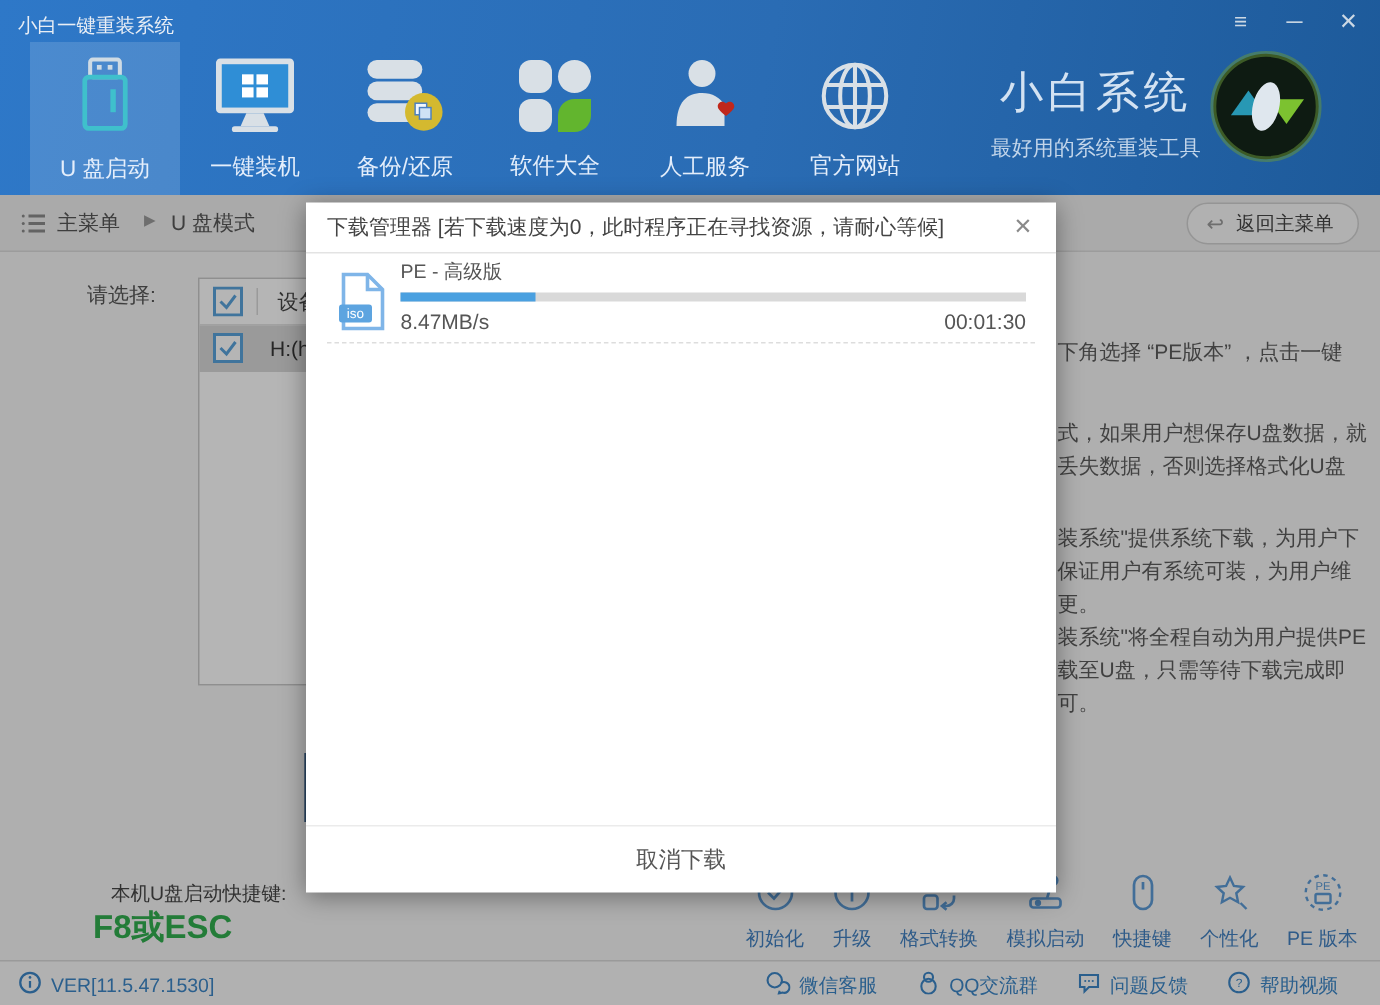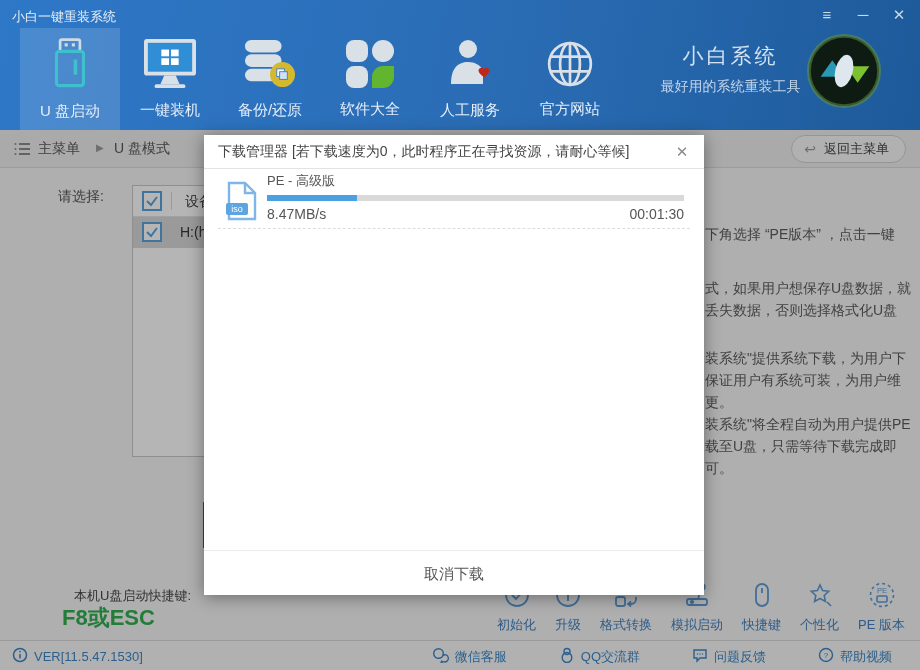--- a/index.html
+++ b/index.html
@@ -11,21 +11,21 @@
   .header { position:absolute; left:0; top:0; width:920px; height:130px;
             background:linear-gradient(100deg,#2e78c8 0%,#2a6cb4 55%,#1d5a9a 100%); }
   .app-title { position:absolute; left:12px; top:8px; font-size:13px; color:#e9eef5; }
   .win-controls { position:absolute; right:10px; top:4px; display:flex; gap:14px; }
   .win-btn { width:22px; height:22px; text-align:center; line-height:22px; color:#ccd8e4; font-size:15px; cursor:pointer; }
   .nav { position:absolute; left:20px; top:28px; display:flex; height:102px; }
   .nav-item { width:100px; height:102px; display:flex; flex-direction:column; align-items:center; justify-content:center; gap:7px; cursor:pointer; }
   .nav-item.active { background:rgba(255,255,255,0.14); }
   .nav-label { font-size:15px; color:#e4eefb; white-space:nowrap; }
   .brand { position:absolute; left:648px; top:42px; width:165px; text-align:center; }
-  .brand-name { font-size:21px; color:#d3e2f2; letter-spacing:3px; white-space:nowrap;text-align:center; }
+  .brand-name { font-size:29px; color:#d3e2f2; letter-spacing:3px; white-space:nowrap;text-align:center; }
   .brand-tagline { margin-top:8px; font-size:14px; color:#c2d5ea; white-space:nowrap; }
   .logo { position:absolute; left:805px; top:32px; width:78px; height:78px; }
 
   
   .content { position:absolute; left:0; top:130px; width:920px; height:412px; background:#f6f6f6; }
   .breadcrumb-bar { position:absolute; left:0; top:0; width:920px; height:38px; background:#efefef; border-bottom:1px solid #dcdcdc; }
   .crumb-icon { position:absolute; left:14px; top:11px; }
   .crumb-root { position:absolute; left:38px; top:10px; font-size:14px; color:#555; cursor:pointer; }
   .crumb-sep { position:absolute; left:96px; top:12px; font-size:10px; color:#9a9a9a; }
   .crumb-cur { position:absolute; left:114px; top:10px; font-size:14px; color:#555; }
@@ -51,21 +51,21 @@
 
   .hotkey-label { position:absolute; left:58px; top:457px; font-size:13px; color:#444;margin-left:16px; }
   .hotkey-value { position:absolute; left:62px; top:473px; font-size:22px; font-weight:bold; color:#2fae4d; }
 
   .tools-row { position:absolute; right:15px; top:452px; display:flex; gap:19px; align-items:flex-end; }
   .tool { display:flex; flex-direction:column; align-items:center; gap:4px; cursor:pointer; }
   .tool-label { font-size:13px; color:#3f7fc0; white-space:nowrap; }
 
   .statusbar { position:absolute; left:0; top:510px; width:920px; height:30px; background:#fafafa; border-top:1px solid #d8d8d8; }
   .ver { position:absolute; left:12px; top:6px; display:flex; gap:6px; align-items:center; font-size:13px; color:#3a85c6; cursor:pointer; }
-  .status-links { position:absolute; right:28px; top:6px; display:flex; gap:52px; }
+  .status-links { position:absolute; right:28px; top:6px; display:flex; gap:26px; }
   .slink { display:flex; gap:6px; align-items:center; font-size:13px; color:#3a85c6; cursor:pointer; white-space:nowrap; }
 
   .dim-overlay { position:absolute; left:0; top:130px; width:920px; height:540px; background:rgba(10,10,10,0.30); z-index:50; }
 
   
   .dialog { position:absolute; left:204px; top:135px; width:500px; height:460px; background:#fff; z-index:100;
             box-shadow:0 2px 16px rgba(0,0,0,0.40); }
   .dlg-title-row { position:relative; height:34px; border-bottom:1px solid #e3e3e3; }
   .dlg-title { position:absolute; left:14px; top:8px; font-size:14px; color:#444; white-space:nowrap; }
   .dlg-close { position:absolute; right:12px; top:7px; width:20px; height:20px; text-align:center; line-height:20px; font-size:15px; color:#8a8a8a; cursor:pointer; }

